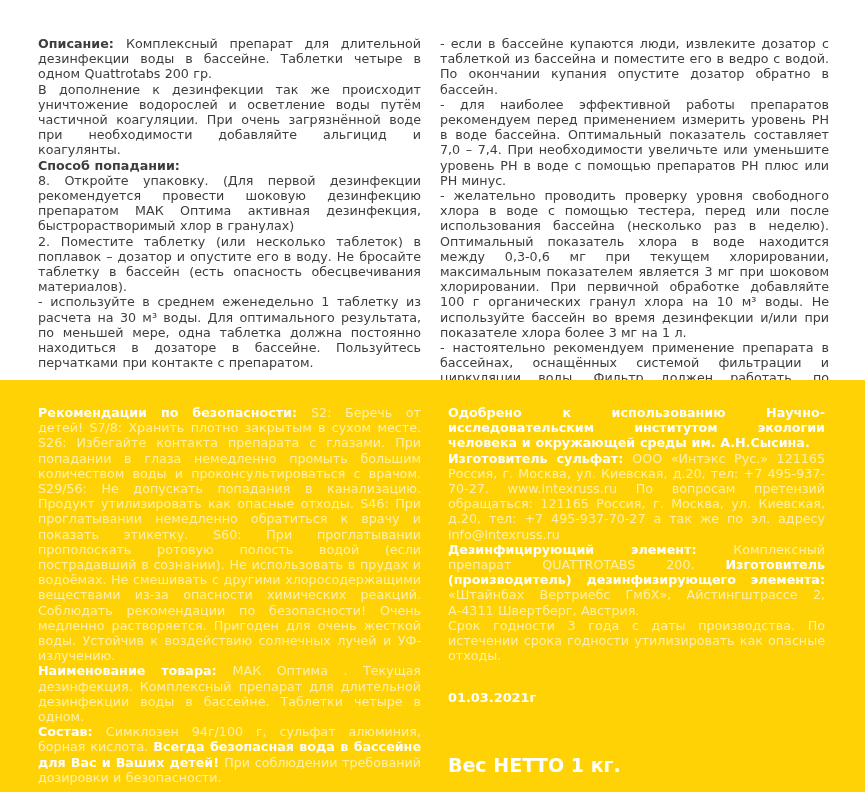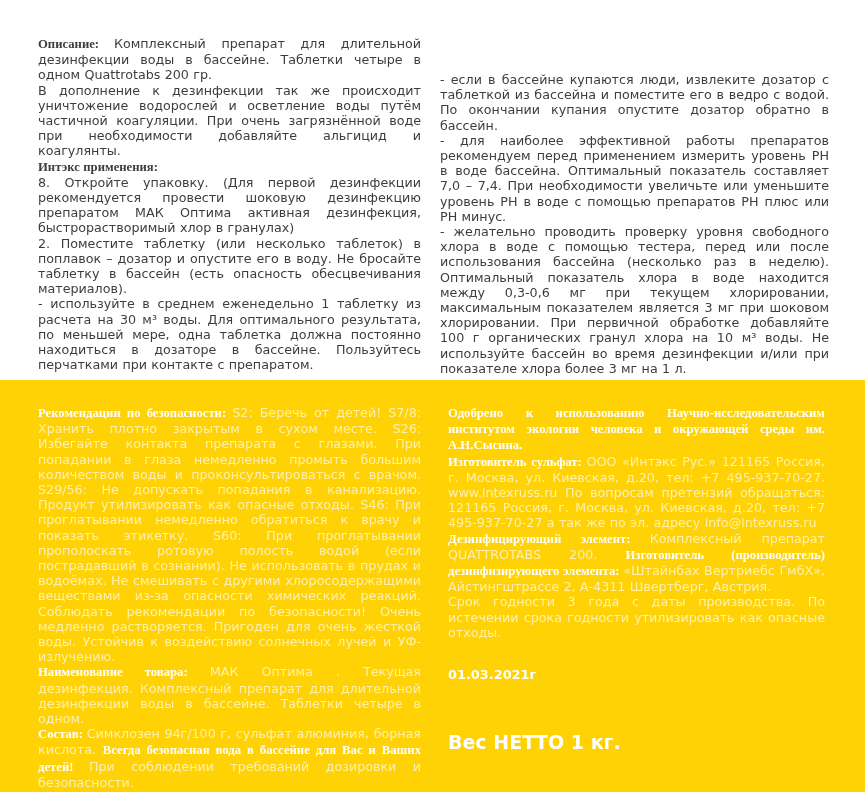--- a/index.html
+++ b/index.html
@@ -17,52 +17,52 @@
     position:absolute; left:38px; top:9px; width:15px; height:15px;
     background:var(--yellow);
   }
   .section{ position:absolute; left:0; width:865px; }
   .section.top{ top:0; height:384px; background:#ffffff; }
   .section.bottom{ top:380px; height:412px; background:var(--yellow); }
   .cols{ display:flex; }
   .top .cols{ padding:36px 0 0 38px; gap:19px; }
   .bottom .cols{ padding:25px 0 0 38px; gap:27px; }
   .top .col-left{ width:383px; }
-  .top .col-right{ width:389px;margin-top:36px; }
+  .top .col-right{ width:389px; }
   .bottom .col-left{ width:383px; }
   .bottom .col-right{ width:377px; }
   p.para{
     font-size:12.7px;
     line-height:15.2px;
     text-align:justify;
     color:var(--topText);
     word-spacing:0.3px;
   }
-  .b{ font-weight:700;font-family:Liberation Serif, serif; }
+  .b{ font-weight:700; }
   .bottom p.para{ color:var(--paleYellowText); }
   .bottom .b{ color:#ffffff; }
   .date-block{ margin-top:27px; }
   .date-line{
     font-size:12.9px; line-height:16.5px; font-weight:700; color:#ffffff;
   }
   .net-weight{
     margin-top:50px; font-size:19px; line-height:16px; font-weight:700; color:#ffffff;
   }
 </style>
 </head>
 <body style="--yellow: #FFD205; --topText: #3D3D3D; --paleYellowText: #FFF0AC;">
 
 <div class="corner-marker"></div>
 
 <div class="section top">
   <div class="cols">
     <div class="col-left">
         <p class="para"><span class="b">Описание: </span><span>Комплексный препарат для длительной дезинфекции воды в бассейне. Таблетки четыре в одном Quattrotabs 200 гр.</span></p>
         <p class="para"><span>В дополнение к дезинфекции так же происходит уничтожение водорослей и осветление воды путём частичной коагуляции. При очень загрязнённой воде при необходимости добавляйте альгицид и коагулянты.</span></p>
-        <p class="para"><span class="b">Интэкс применения:</span></p>
+        <p class="para"><span class="b">Способ попадании:</span></p>
         <p class="para"><span>8. Откройте упаковку. (Для первой дезинфекции рекомендуется провести шоковую дезинфекцию препаратом МАК Оптима активная дезинфекция, быстрорастворимый хлор в гранулах)</span></p>
         <p class="para"><span>2. Поместите таблетку (или несколько таблеток) в поплавок – дозатор и опустите его в воду. Не бросайте таблетку в бассейн (есть опасность обесцвечивания материалов).</span></p>
         <p class="para"><span>- используйте в среднем еженедельно 1 таблетку из расчета на 30 м³ воды. Для оптимального результата, по меньшей мере, одна таблетка должна постоянно находиться в дозаторе в бассейне. Пользуйтесь перчатками при контакте с препаратом.</span></p>
       </div>
     <div class="col-right">
         <p class="para"><span>- если в бассейне купаются люди, извлеките дозатор с таблеткой из бассейна и поместите его в ведро с водой. По окончании купания опустите дозатор обратно в бассейн.</span></p>
         <p class="para"><span>- для наиболее эффективной работы препаратов рекомендуем перед применением измерить уровень PH в воде бассейна. Оптимальный показатель составляет 7,0 – 7,4. При необходимости увеличьте или уменьшите уровень PH в воде с помощью препаратов PH плюс или PH минус.</span></p>
         <p class="para"><span>- желательно проводить проверку уровня свободного хлора в воде с помощью тестера, перед или после использования бассейна (несколько раз в неделю). Оптимальный показатель хлора в воде находится между 0,3-0,6 мг при текущем хлорировании, максимальным показателем является 3 мг при шоковом хлорировании. При первичной обработке добавляйте 100 г органических гранул хлора на 10 м³ воды. Не используйте бассейн во время дезинфекции и/или при показателе хлора более 3 мг на 1 л.</span></p>
         <p class="para"><span>- настоятельно рекомендуем применение препарата в бассейнах, оснащённых системой фильтрации и циркуляции воды. Фильтр должен работать, по меньшей мере, 2 часа в сутки, чтобы был достигнут оптимальный результат.</span></p>
       </div>

